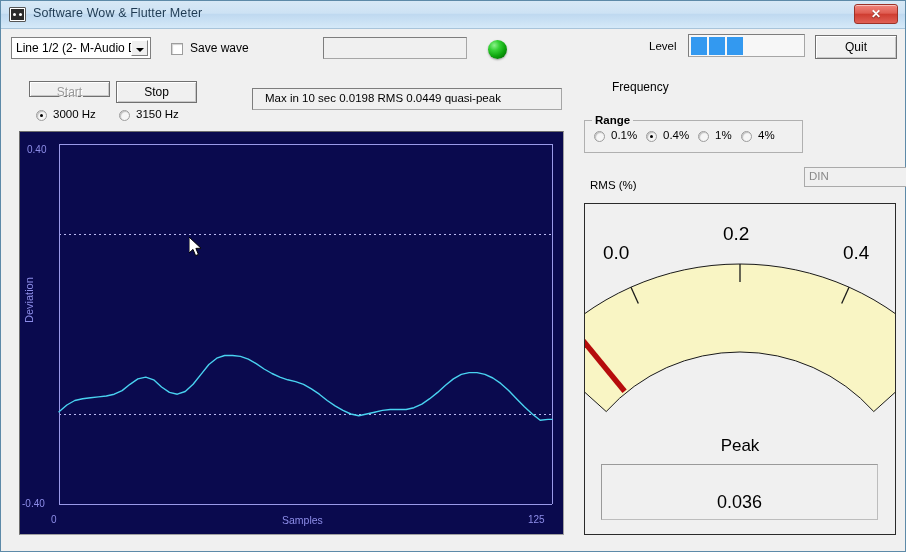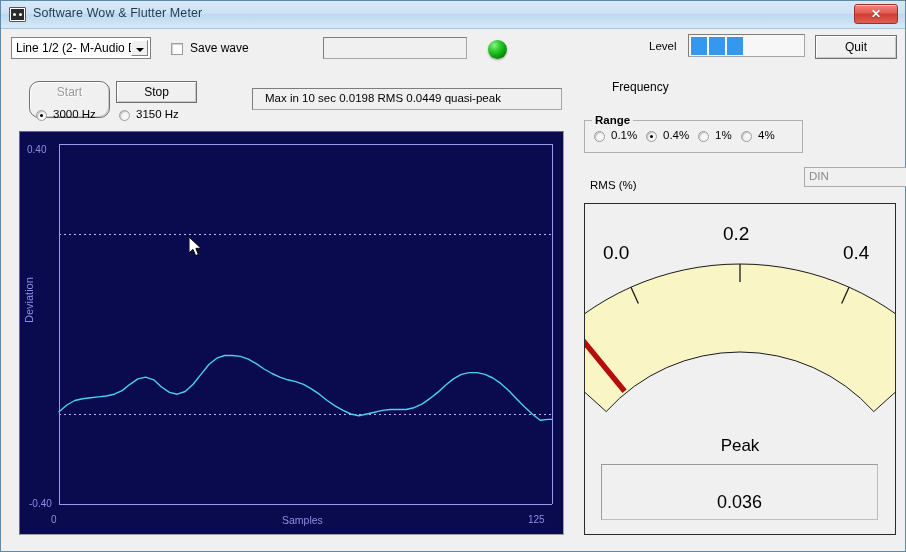--- a/index.html
+++ b/index.html
@@ -209,21 +209,21 @@
     <div class="bx"></div>
     <div class="cl">Save wave</div>
   </div>
 
   <div class="textbox" style="left:322px;top:36px;width:144px;height:22px;">
     <div class="tv" title=""></div>
   </div>
 
   <div class="led" style="left:487px;top:39px;"></div>
 
-  <div class="btn disabled" style="left:28px;top:80px;width:81px;height:37px;line-height:20px;border-radius:10px;">
+  <div class="btn disabled" style="left:28px;top:80px;width:81px;height:16px;line-height:20px;">
     <span>Start</span>
   </div>
   <div class="btn" style="left:115px;top:80px;width:81px;height:22px;line-height:20px;">
     <span>Stop</span>
   </div>
 
   <div class="radio on" style="left:35px;top:107px;">
     <div class="dot"></div>
     <div class="rl">3000 Hz</div>
   </div>
@@ -283,21 +283,21 @@
         <line x1="39" y1="282" x2="532" y2="282" stroke="#b9b9f2" stroke-width="1" stroke-dasharray="1.5 3.5" shape-rendering="crispEdges"></line>
         <line x1="39" y1="12" x2="39" y2="372" stroke="#9a9ae8" stroke-width="1" shape-rendering="crispEdges"></line>
         <line x1="39" y1="372" x2="532" y2="372" stroke="#9a9ae8" stroke-width="1" shape-rendering="crispEdges"></line>
         <line x1="39" y1="12" x2="532" y2="12" stroke="#9a9ae8" stroke-width="1" shape-rendering="crispEdges"></line>
         <line x1="532" y1="12" x2="532" y2="372" stroke="#9a9ae8" stroke-width="1" shape-rendering="crispEdges"></line>
         <polyline points="39.00,279.75 46.89,273.00 54.78,268.50 62.66,266.70 70.55,265.80 78.44,264.90 86.33,264.00 94.22,262.20 102.10,258.60 109.99,252.30 117.88,246.90 125.77,245.10 133.66,247.80 141.54,255.00 149.43,260.40 157.32,262.20 165.21,259.50 173.10,252.30 180.98,242.40 188.87,232.50 196.76,226.20 204.65,223.50 212.54,223.50 220.42,224.40 228.31,227.10 236.20,231.60 244.09,237.00 251.98,241.50 259.86,245.10 267.75,247.80 275.64,249.60 283.53,252.30 291.42,256.80 299.30,262.20 307.19,268.50 315.08,273.90 322.97,278.40 330.86,282.00 338.74,283.80 346.63,282.00 354.52,280.20 362.41,278.40 370.30,277.50 378.18,277.50 386.07,277.50 393.96,275.70 401.85,272.10 409.74,266.70 417.62,260.40 425.51,253.20 433.40,246.90 441.29,242.40 449.18,240.60 457.06,240.60 464.95,242.40 472.84,246.00 480.73,251.40 488.62,258.60 496.50,266.70 504.39,274.80 512.28,282.00 520.17,288.30 528.06,287.40 532.00,287.40" fill="none" stroke="#49d2f0" stroke-width="1.4" stroke-linejoin="round" stroke-linecap="round"></polyline>
       </svg>
   </div>
   <div class="ylabel">Deviation</div>
   <div class="gtick" style="left:26px;top:143px;">0.40</div>
-  <div class="gtick" style="left:28px;top:497px;">-0.40</div>
+  <div class="gtick" style="left:21px;top:497px;">-0.40</div>
   <div class="gtick" style="left:50px;top:513px;">0</div>
   <div class="gtick" style="left:527px;top:513px;">125</div>
   <div class="gtick" style="left:281px;top:513px;font-size:10.5px;">Samples</div>
 
   <div class="meterpanel" style="left:583px;top:202px;width:312px;height:332px;">
     <svg id="gauge-svg" width="310" height="240" viewBox="0 0 310 240" style="position:absolute;left:0;top:10px;">
         <path d="M -44.16 138.67 A 268 268 0 0 1 354.16 138.67 L 288.77 197.56 A 180 180 0 0 0 21.23 197.56 Z" fill="#f9f5c4" stroke="#1a1a1a" stroke-width="1"></path>
         <line x1="45.99" y1="73.17" x2="53.32" y2="89.61" stroke="#1a1a1a" stroke-width="1.3"></line>
         <line x1="155.00" y1="50.00" x2="155.00" y2="68.00" stroke="#1a1a1a" stroke-width="1.3"></line>
         <line x1="264.01" y1="73.17" x2="256.68" y2="89.61" stroke="#1a1a1a" stroke-width="1.3"></line>

